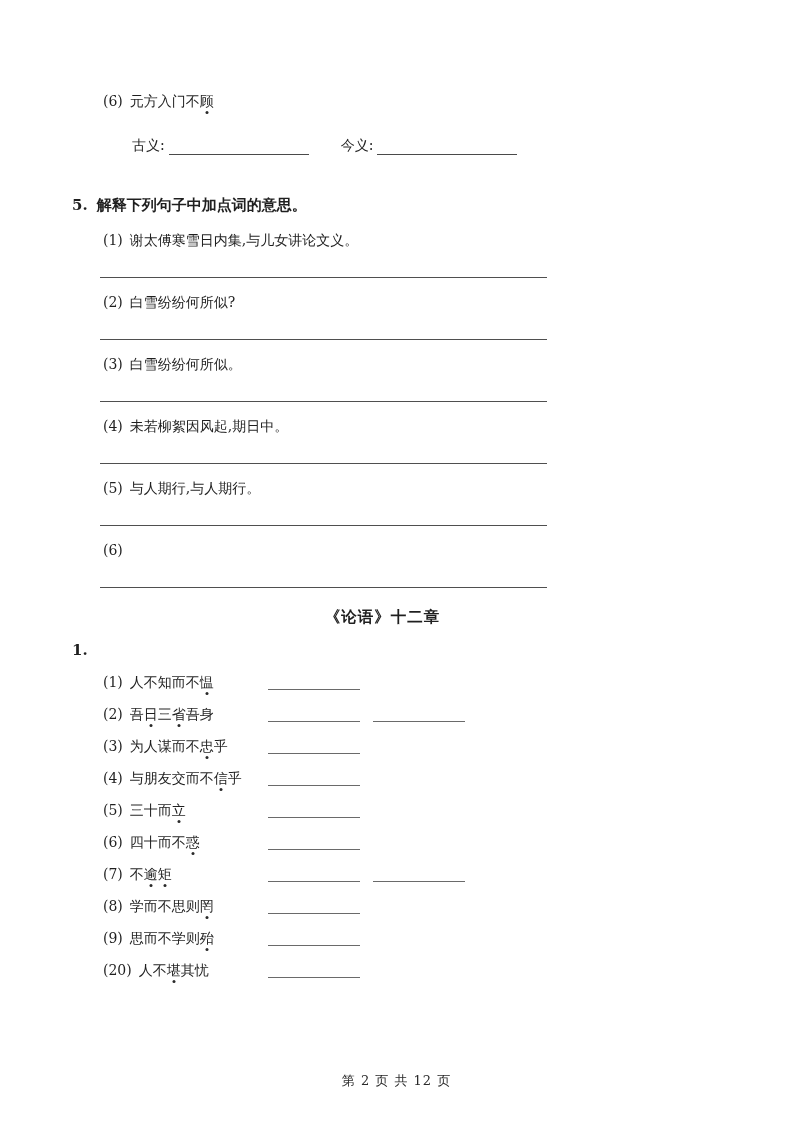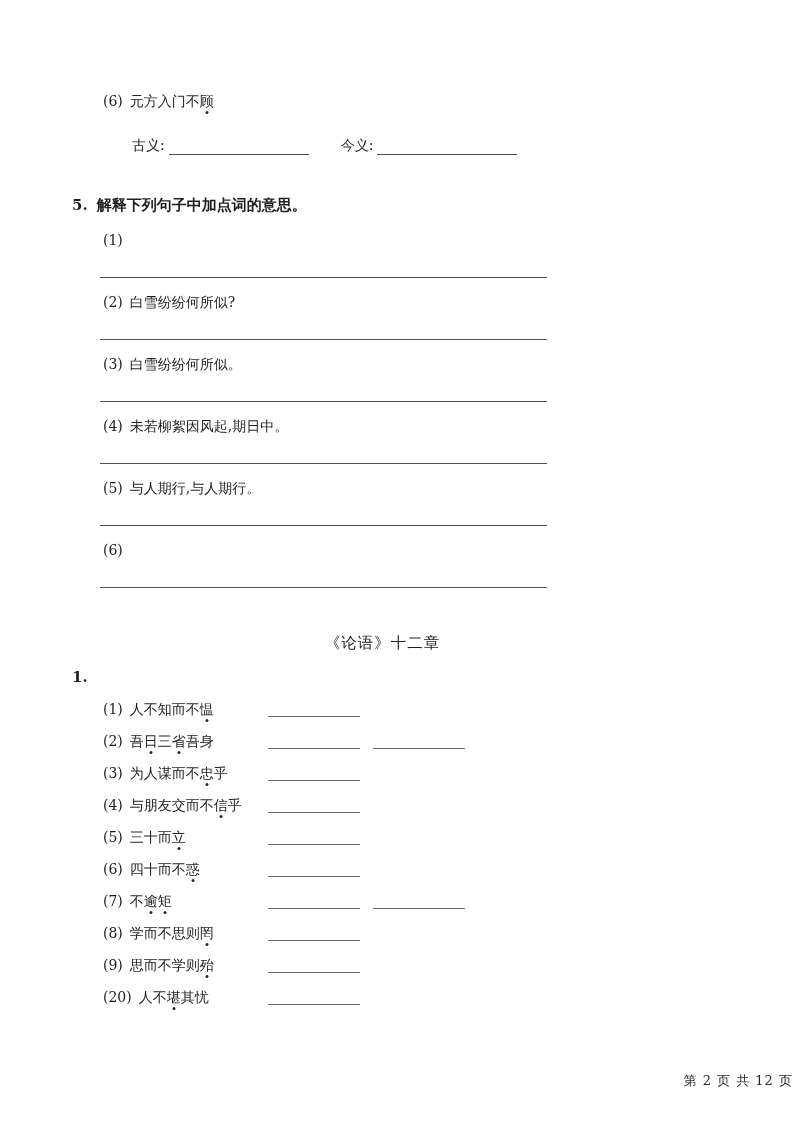--- a/index.html
+++ b/index.html
@@ -30,40 +30,40 @@
   .q5-heading { margin-top:41px; }
   .q1-heading { margin-top:15px; }
 
   
   .trans-wrap { margin-top:17px; }
   .trans-item { margin-left:31px; margin-bottom:16px; }
   .trans-sentence { display:flex; gap:7px; height:17px; line-height:17px; }
   .trans-line { width:447px; margin-left:-3px; margin-top:28px; border-bottom:1px solid #4f4f4f; height:1px; }
 
   
-  .section-title { text-align:center; font-weight:400; font-size:15.5px; margin-top:46px; height:19px; line-height:19px; letter-spacing:1px; transform:translateX(-14px); }
+  .section-title { text-align:center; font-weight:700; font-size:15.5px; margin-top:19px; height:19px; line-height:19px; letter-spacing:1px; transform:translateX(-14px); }
 
   
   .explain-wrap { margin-top:13px; }
   .explain-row { display:flex; align-items:flex-end; margin-left:31px; height:18px; line-height:18px; margin-bottom:14px; }
   .explain-label { display:flex; gap:7px; width:165px; flex:0 0 165px; }
   .blank-sm { display:inline-block; width:92px; height:15px; border-bottom:1px solid #6a6a6a; margin-bottom:1px; }
   .blank-sm + .blank-sm { margin-left:13px; }
 
   
   .dot { position:relative; display:inline-block; }
   .dot::after {
     content:""; position:absolute; left:50%; bottom:-4px;
     width:3px; height:3px; border-radius:50%;
     background:#2a2a2a; transform:translateX(-50%);
   }
 
   .footer {
     position:absolute; left:0; right:0; bottom:32px;
-    text-align:right; font-size:13px; color:#2a2a2a; letter-spacing:1px;
+    text-align:center; font-size:13px; color:#2a2a2a; letter-spacing:1px;
   }
 </style>
 </head>
 <body>
 
 <div class="page">
 
   <div class="top-item num-gap">
     <span>(6)</span>
     <span><span>元</span><span>方</span><span>入</span><span>门</span><span>不</span><span class="dot">顾</span></span>
@@ -79,20 +79,21 @@
 
   <div class="q-heading q5-heading">
     <span>5.</span>
     <span>解释下列句子中加点词的意思。</span>
   </div>
 
   <div class="trans-wrap">
     <div class="trans-item">
       <div class="trans-sentence num-gap">
         <span>(1)</span>
+        <span>谢太傅寒雪日内集,与儿女讲论文义。</span>
       </div>
       <div class="trans-line"></div>
     </div>
     <div class="trans-item">
       <div class="trans-sentence num-gap">
         <span>(2)</span>
         <span>白雪纷纷何所似?</span>
       </div>
       <div class="trans-line"></div>
     </div>

